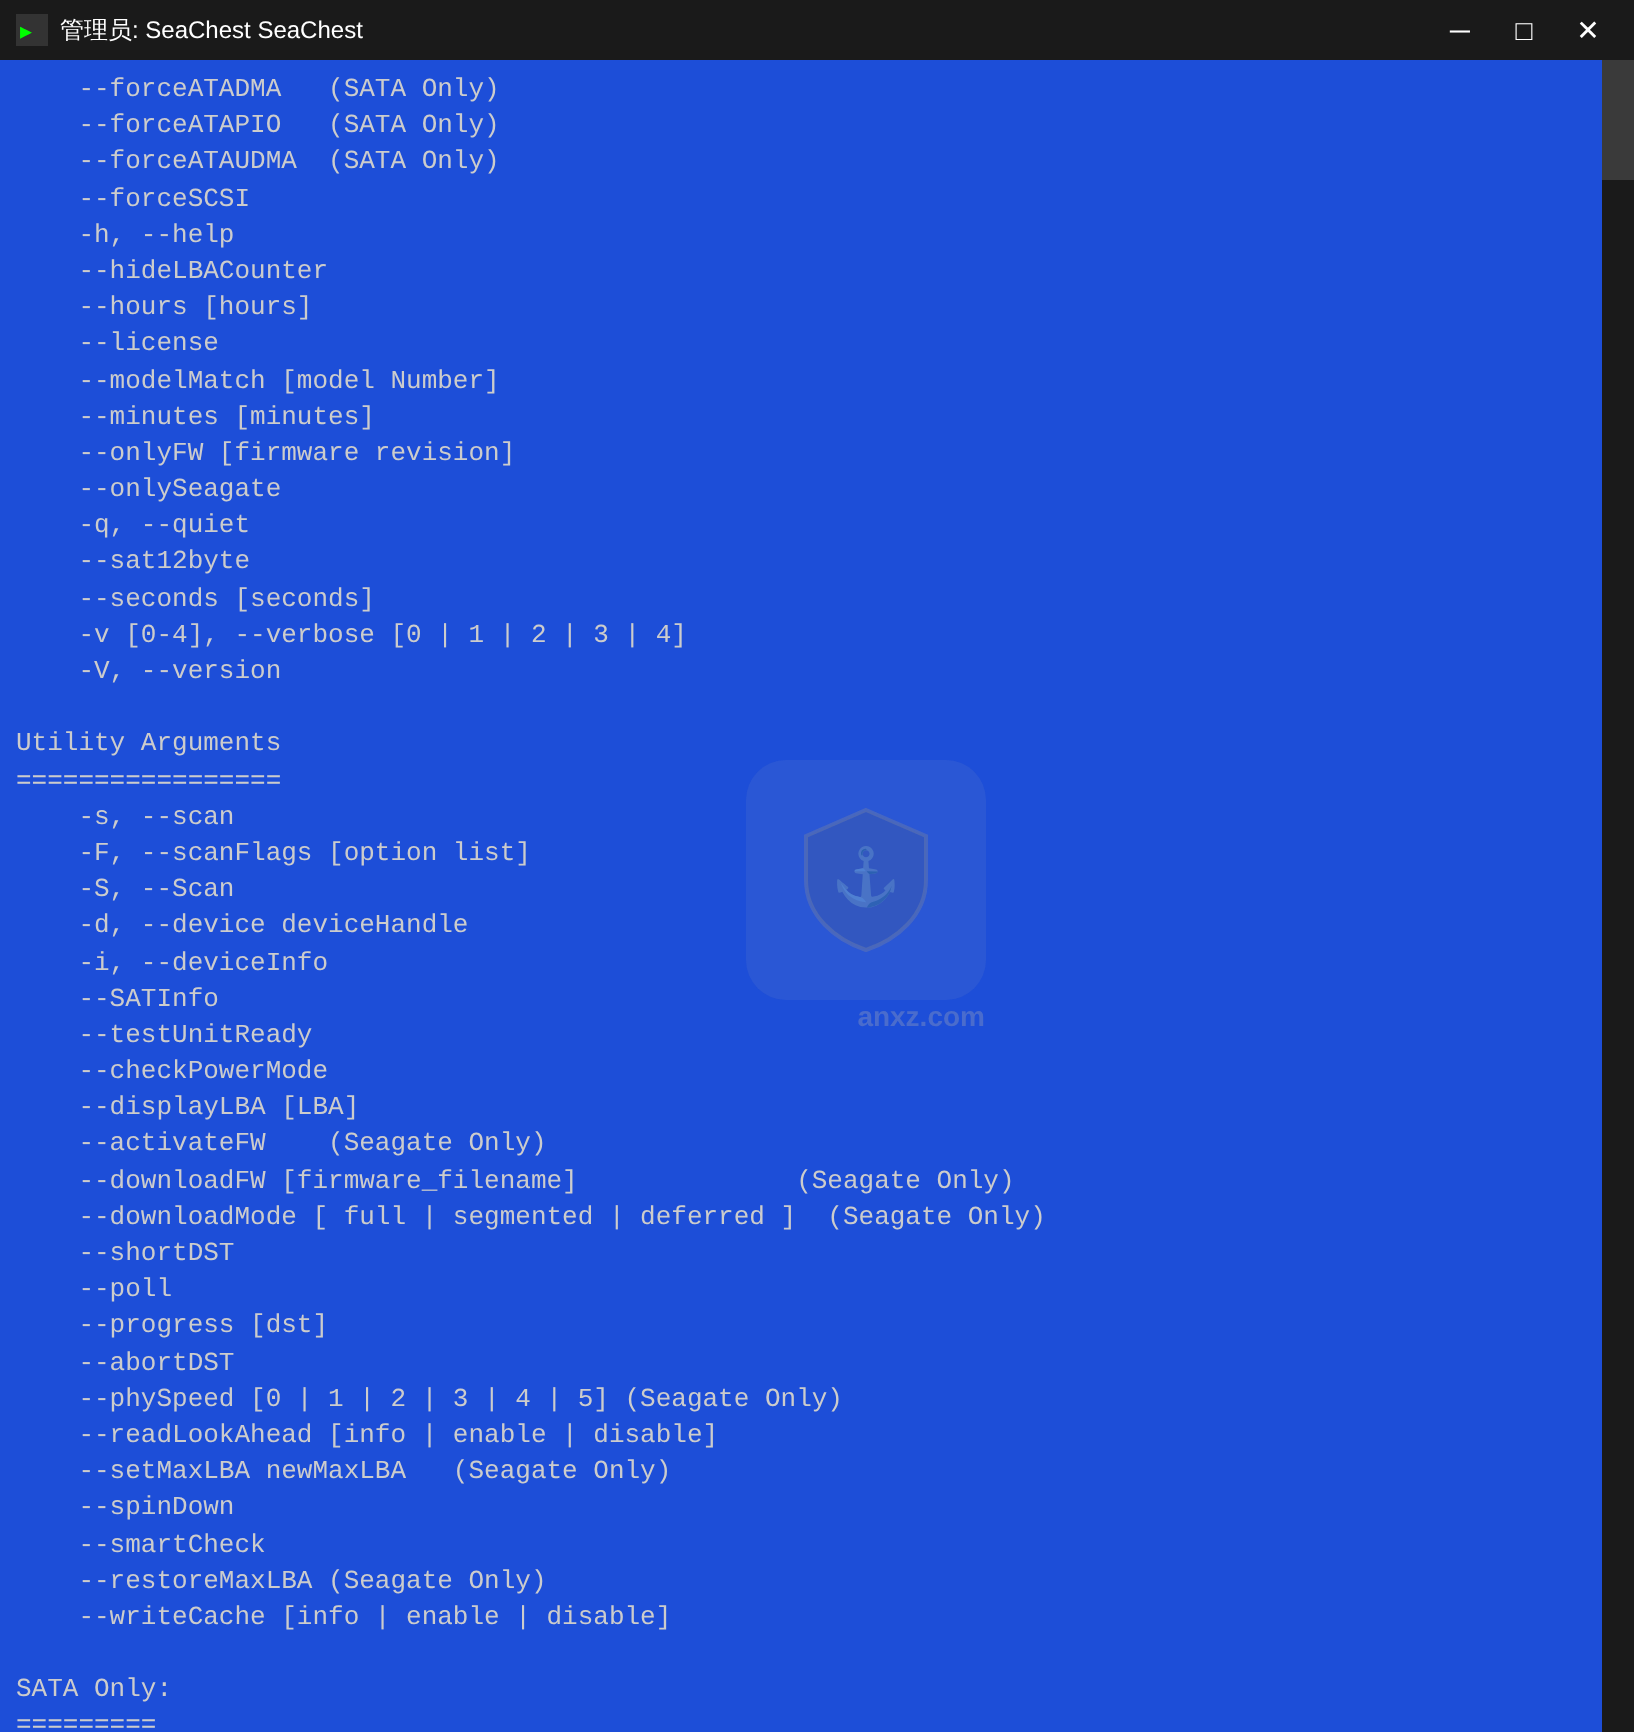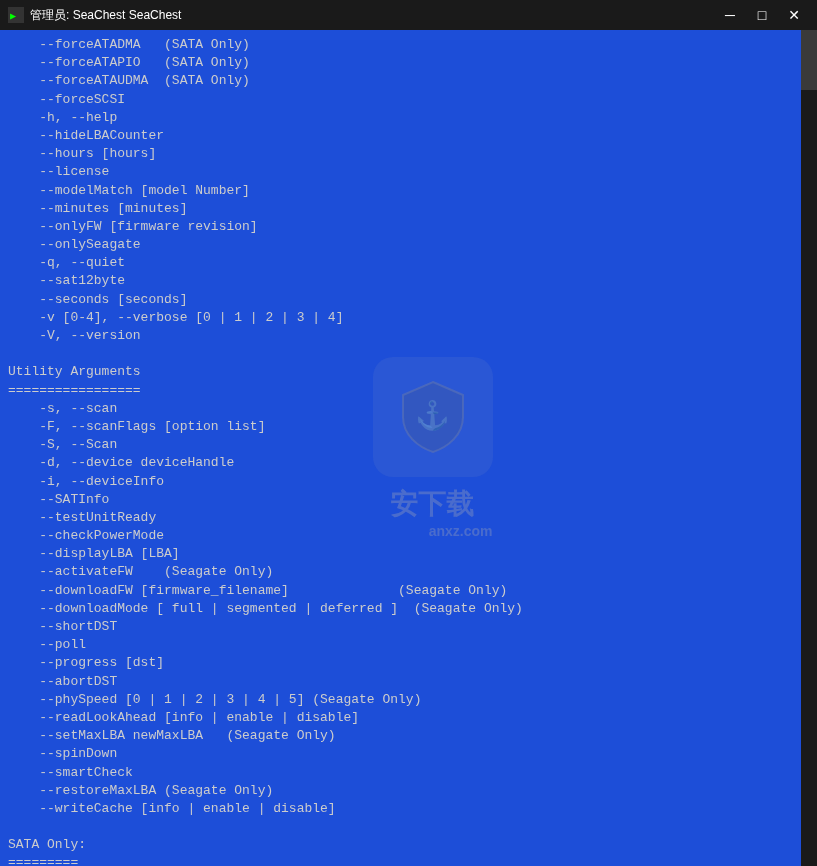--- a/index.html
+++ b/index.html
@@ -222,17 +222,16 @@
       <div class="scrollbar-thumb"></div>
     </div>
 
     <div class="watermark">
       <div class="watermark-icon">
         <svg width="80" height="80" viewBox="0 0 80 80">
           <path d="M40 5 L70 18 L70 40 C70 58 55 70 40 75 C25 70 10 58 10 40 L10 18 Z" fill="rgba(100,100,100,0.3)" stroke="rgba(150,150,150,0.5)" stroke-width="2"></path>
           <text x="40" y="48" text-anchor="middle" font-size="28" fill="rgba(150,150,150,0.6)" font-family="Arial">⚓</text>
         </svg>
       </div>
-      <div class="watermark-text">安下载</div>
       <div class="watermark-subtext">anxz.com</div>
     </div>
   </div>
 </div>
 
 </body></html>

